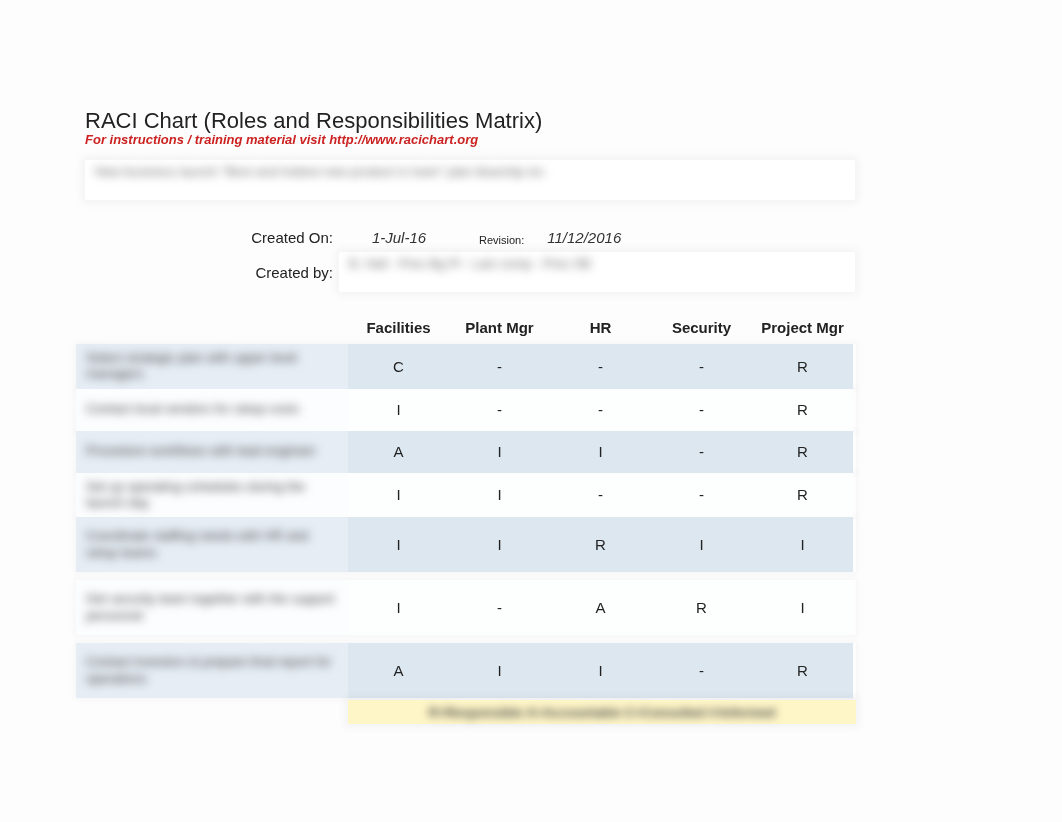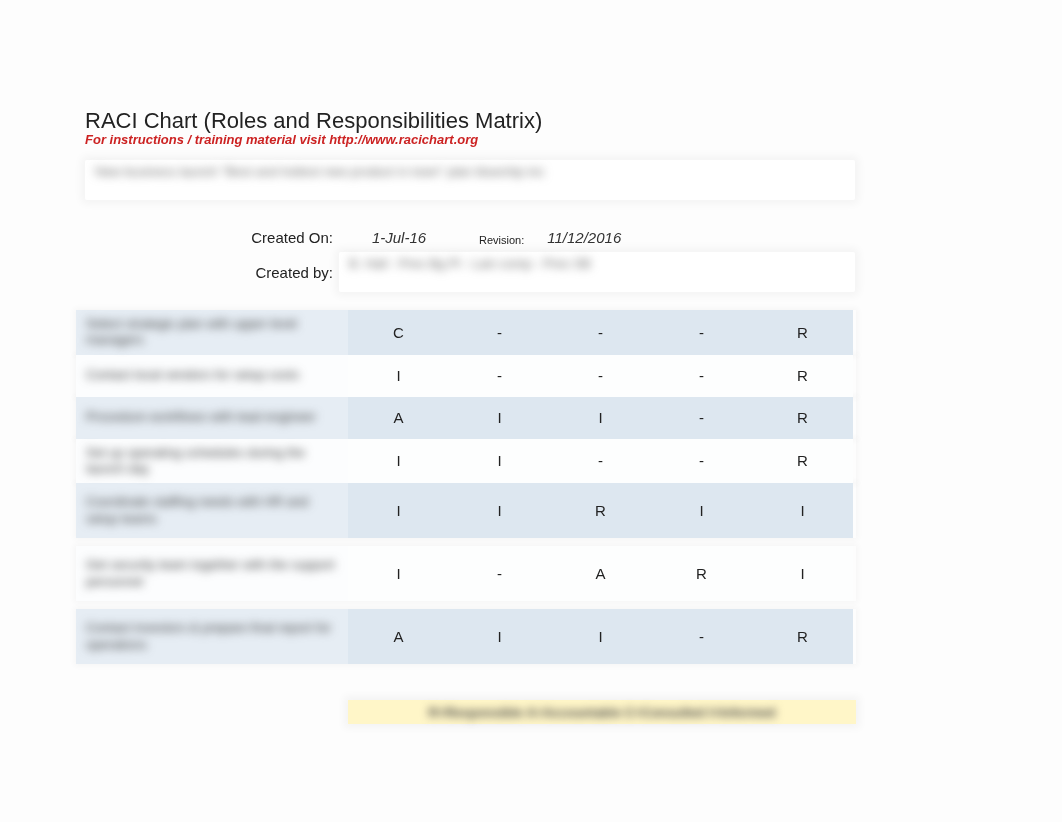--- a/index.html
+++ b/index.html
@@ -188,20 +188,28 @@
     </div>
     <div class="meta-row" style="margin-top:6px;">
       <div class="meta-label">Created by:</div>
       <div class="meta-value-box">
         <div class="blur-text">B.  Hall  -  Pres  Bg  Pl  -  Lain  comp  - Pres  SB</div>
       </div>
     </div>
   </div>
 
   <div class="matrix">
+    <div class="hdr-row">
+      <div class="task-col"></div>
+      <div class="role-col">Facilities</div>
+      <div class="role-col">Plant Mgr</div>
+      <div class="role-col">HR</div>
+      <div class="role-col">Security</div>
+      <div class="role-col">Project Mgr</div>
+    </div>
     <div id="rows-container">
         <div class="body-row alt">
           <div class="task-col">
             <div class="task-blur">Select  strategic plan with upper level managers</div>
           </div>
           <div class="role-col">C</div>
           <div class="role-col">-</div>
           <div class="role-col">-</div>
           <div class="role-col">-</div>
           <div class="role-col">R</div>

